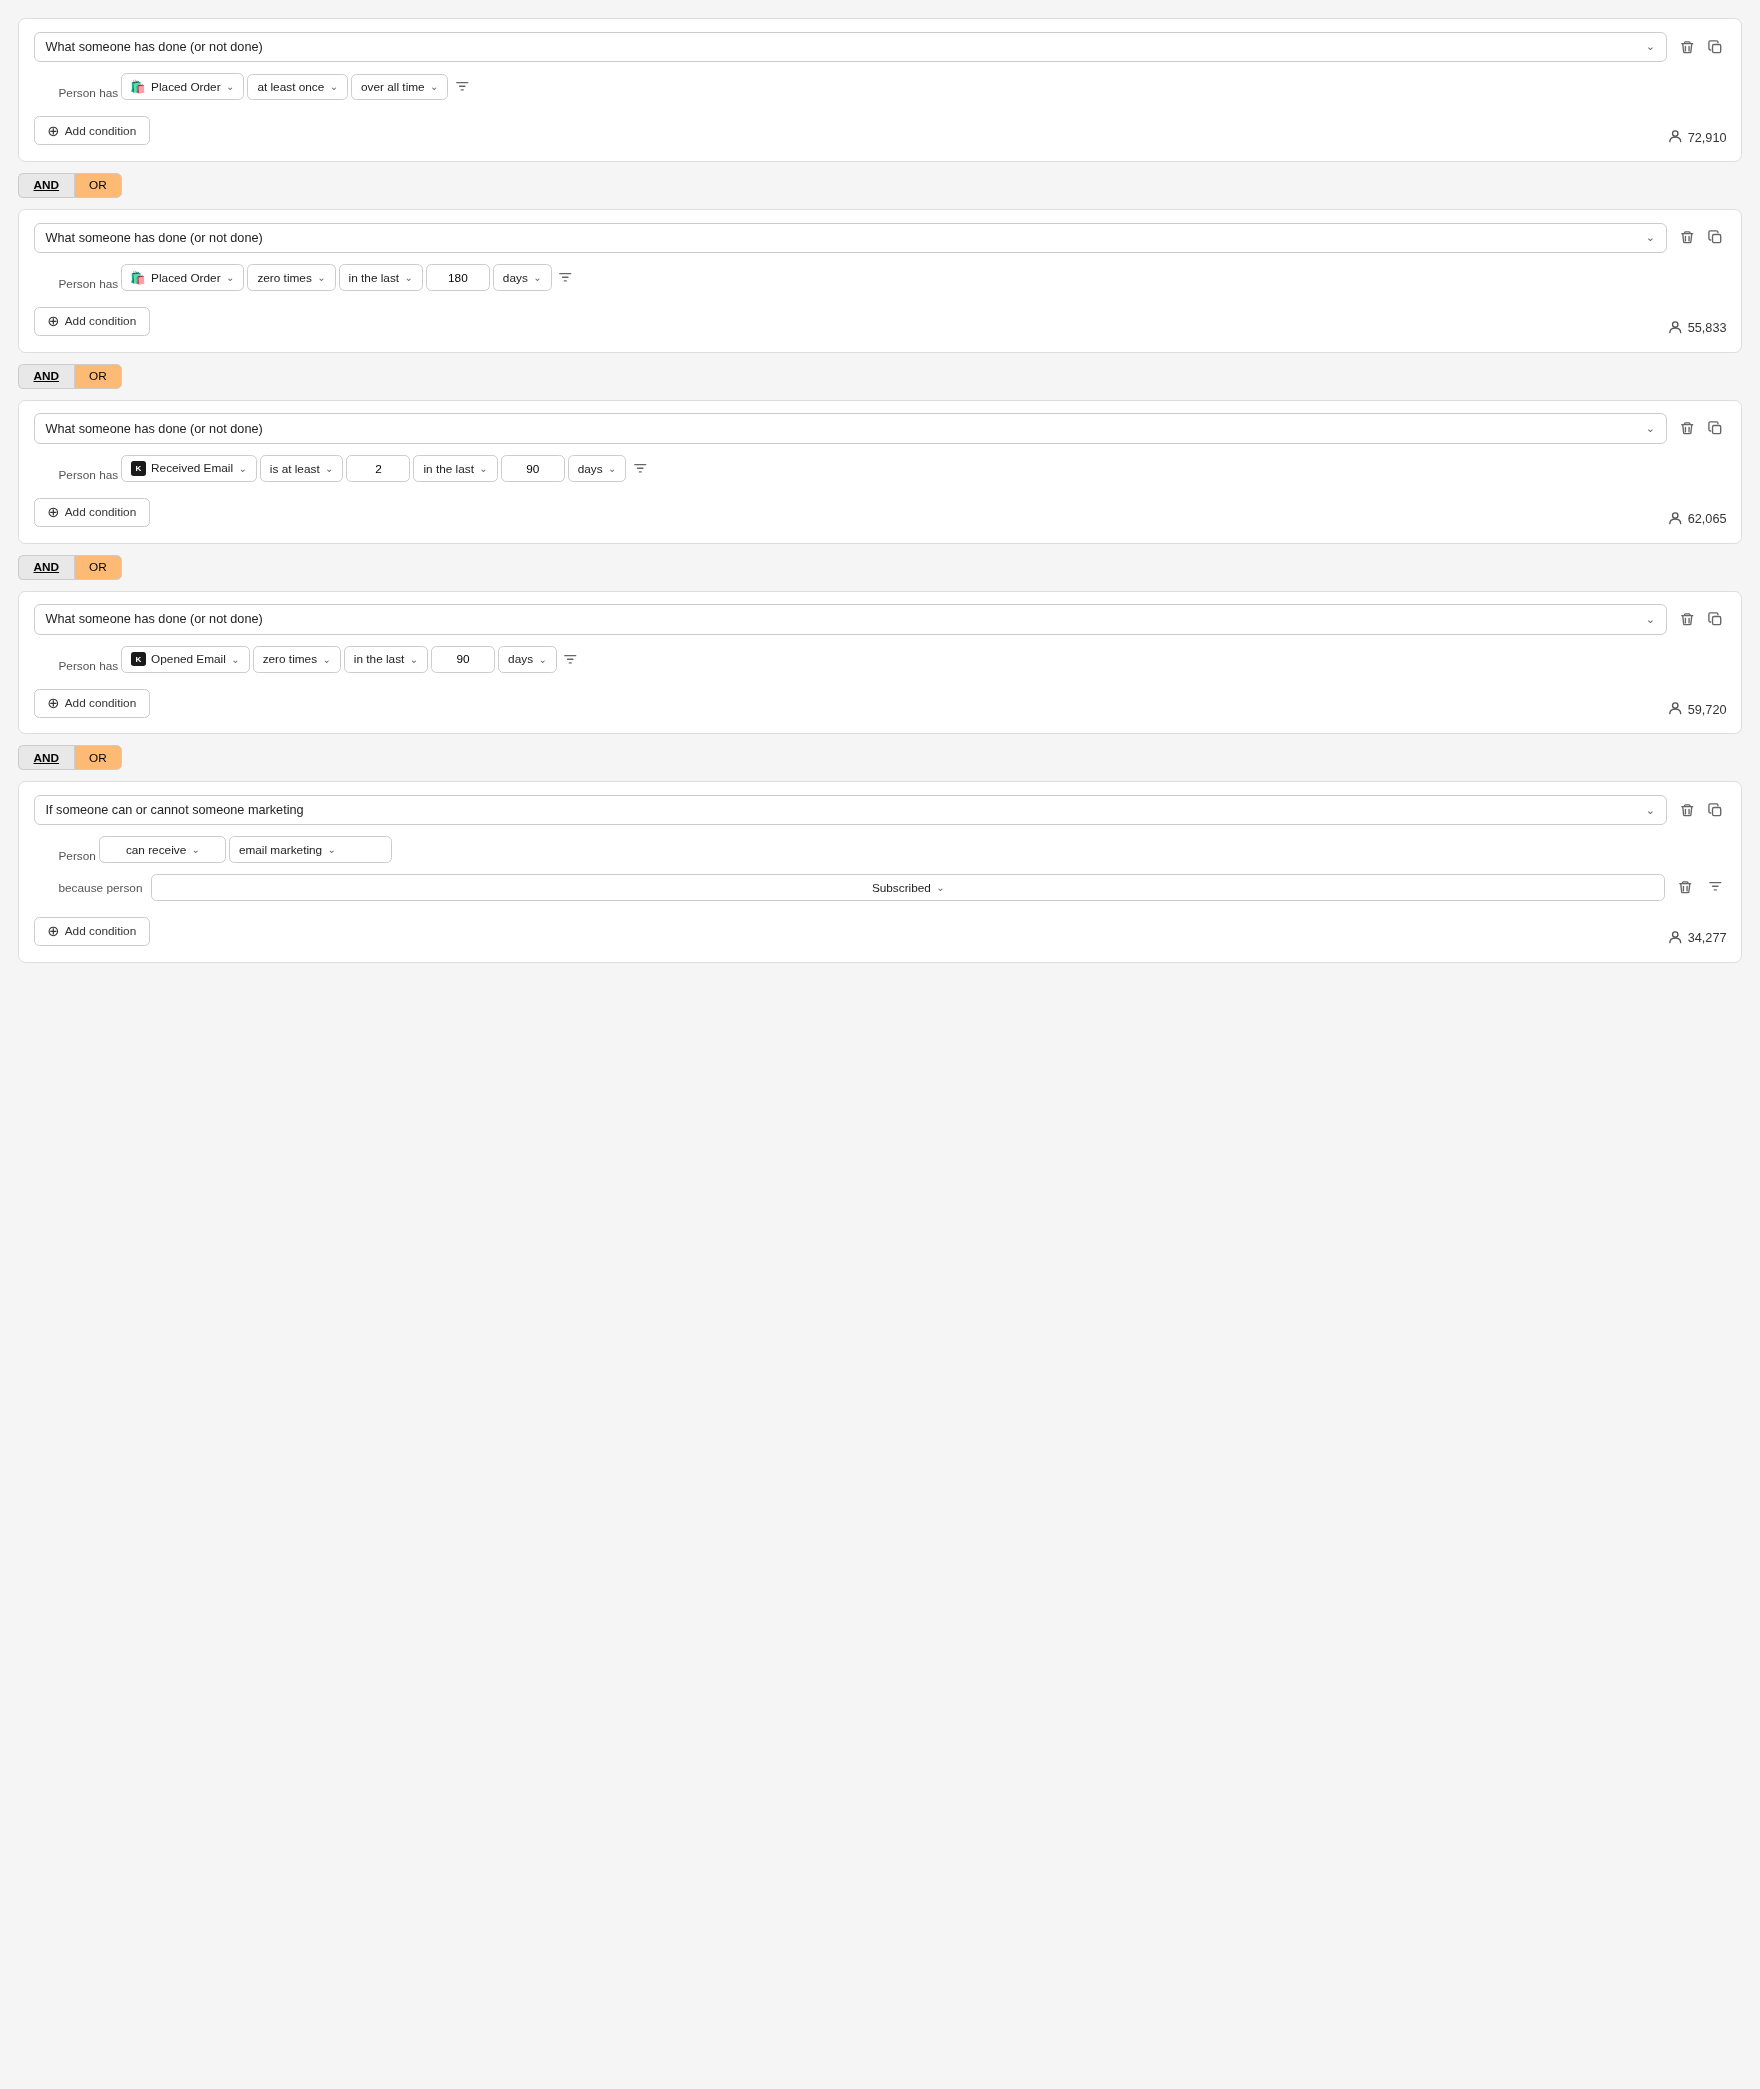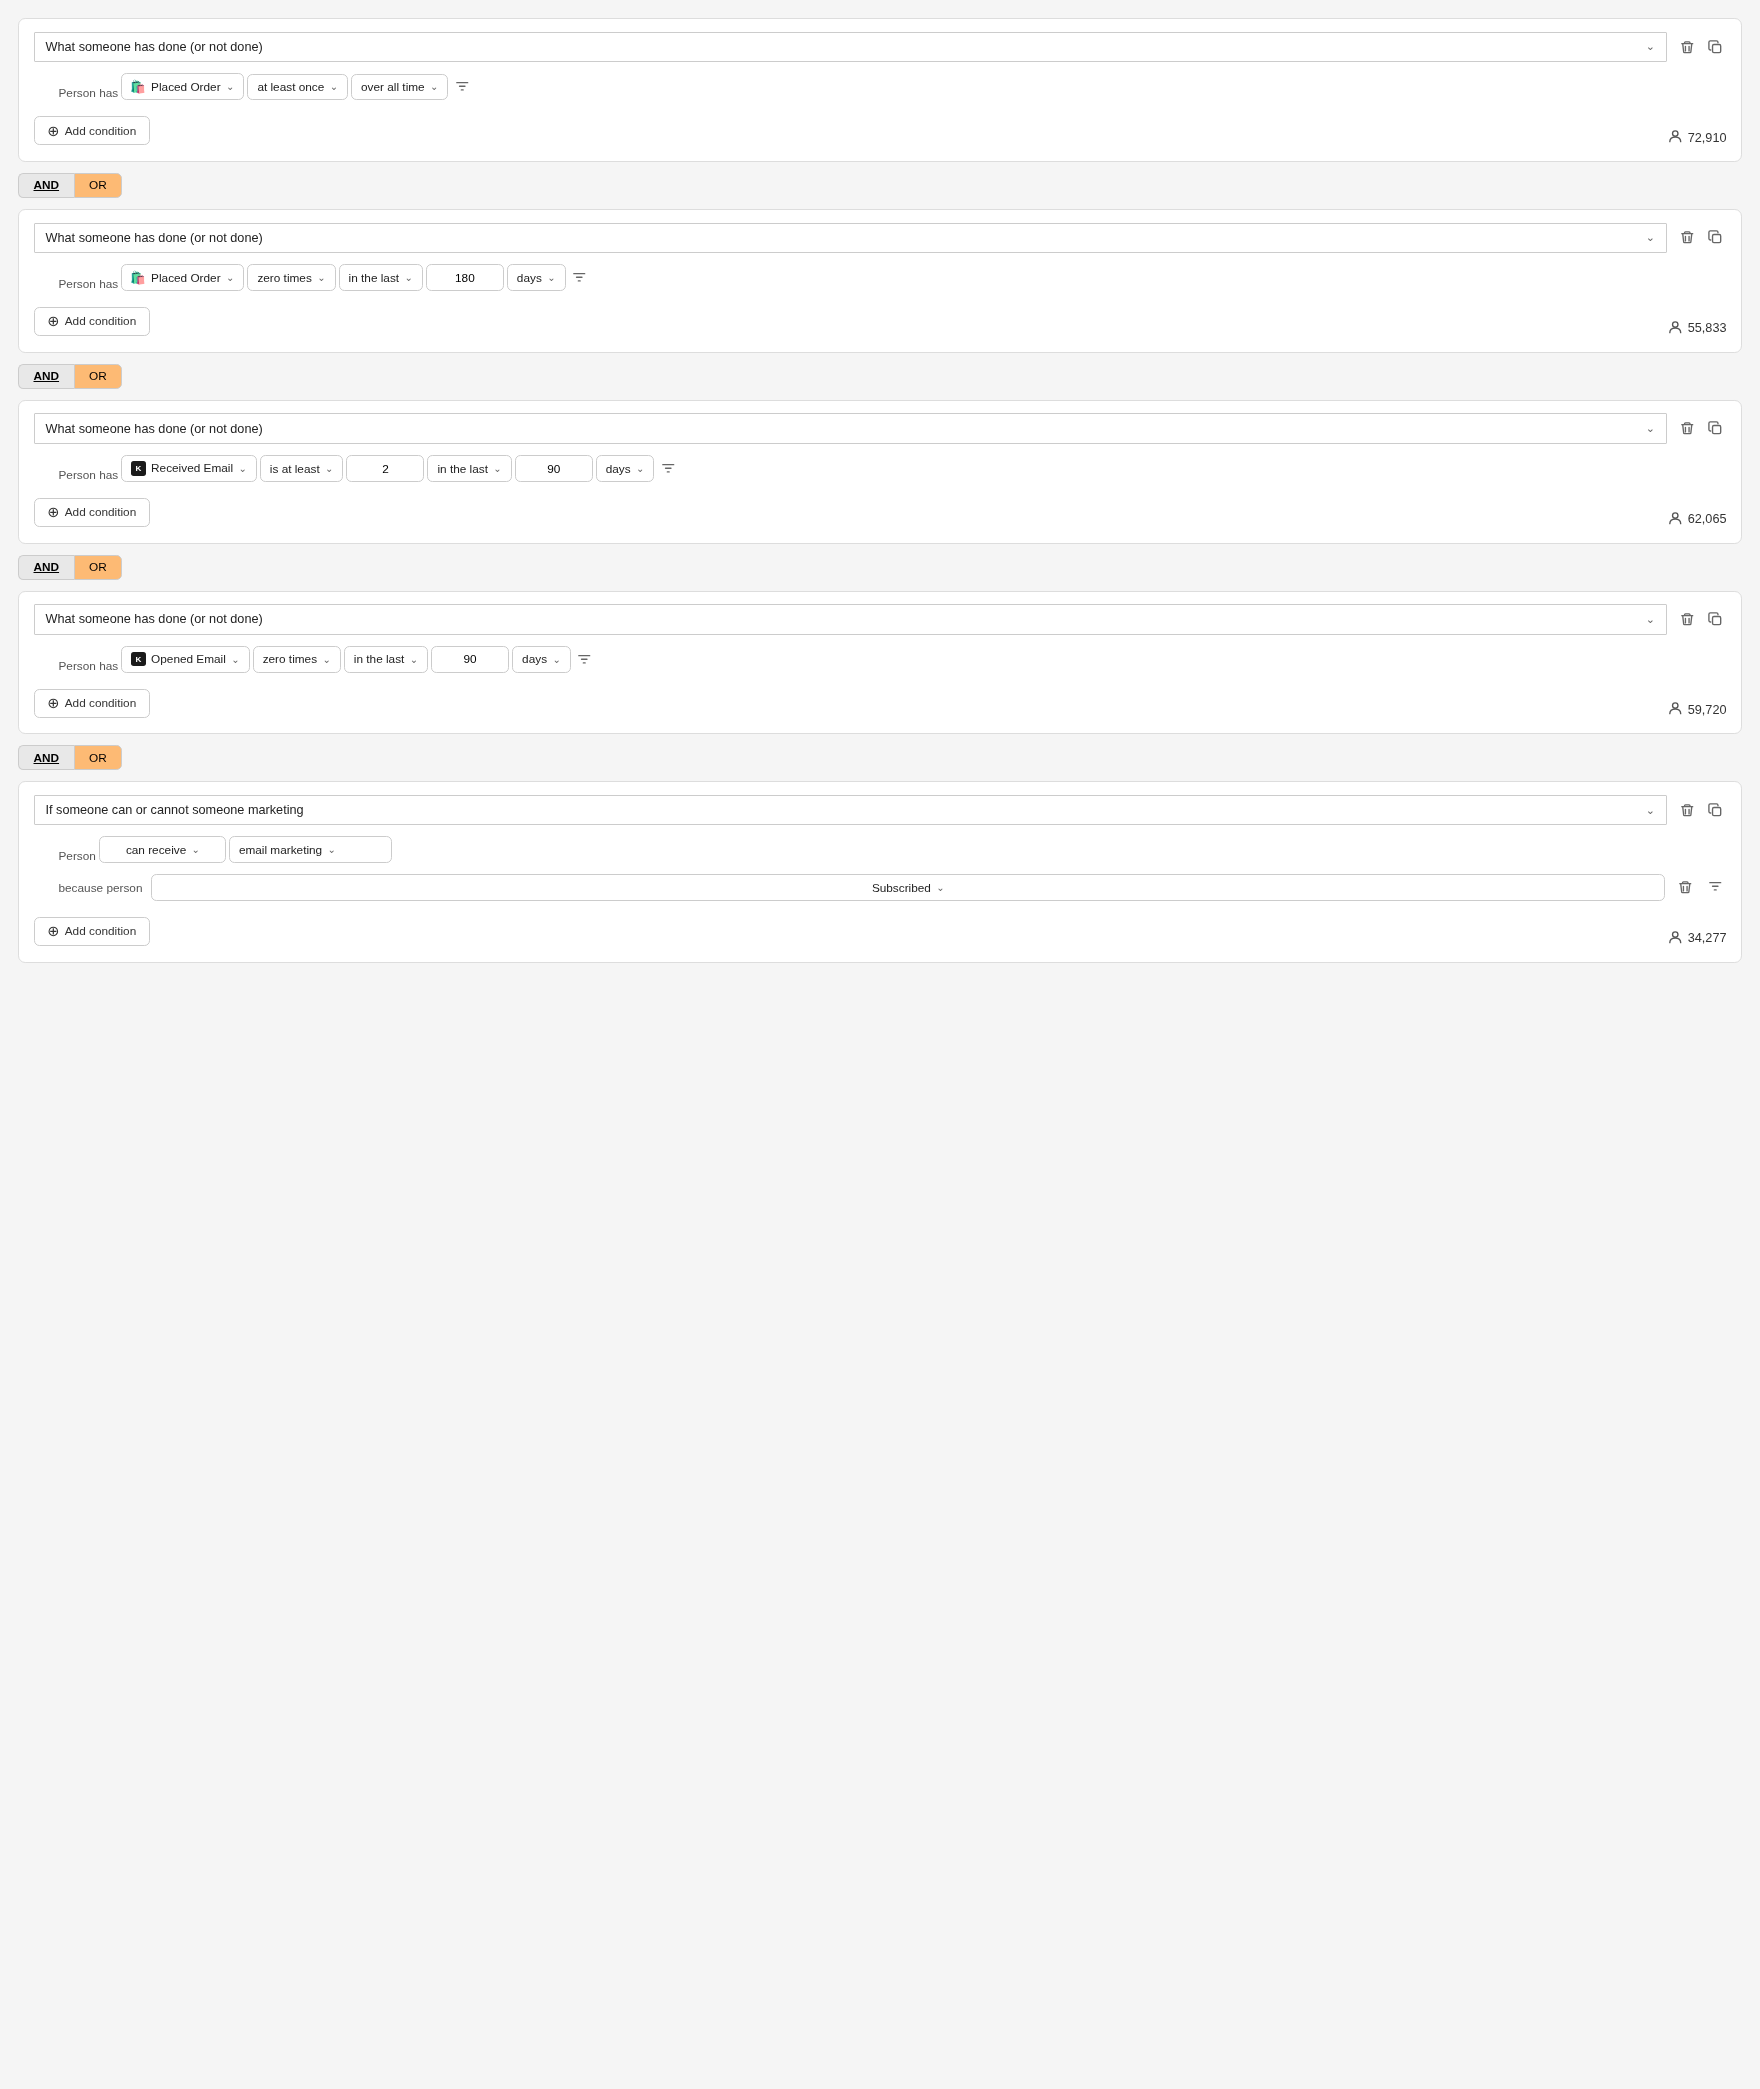--- a/index.html
+++ b/index.html
@@ -24,21 +24,21 @@
       align-items: center;
       justify-content: space-between;
       margin-bottom: 11px;
     }
 
     .block-title-select {
       flex: 1;
       display: flex;
       align-items: center;
       border: 0.9px solid #ccc;
-      border-radius: 1px;
+      border-radius: 6px;
       padding: 7.2px 11px;
       font-size: 12.7px;
       color: #222;
       background: #fff;
       cursor: pointer;
       justify-content: space-between;
       margin-right: 9px;
     }
 
     .block-title-select .chevron {
@@ -117,21 +117,21 @@
       align-items: center;
       justify-content: center;
       font-weight: bold;
     }
 
     .number-input {
       border: 0.9px solid #ccc;
       border-radius: 5.4px;
       padding: 5.4px 9px;
       font-size: 11.8px;
-      width: 78px;
+      width: 64px;
       text-align: center;
     }
 
     .block-footer {
       display: flex;
       align-items: center;
       justify-content: space-between;
       margin-top: 14.5px;
     }
 

